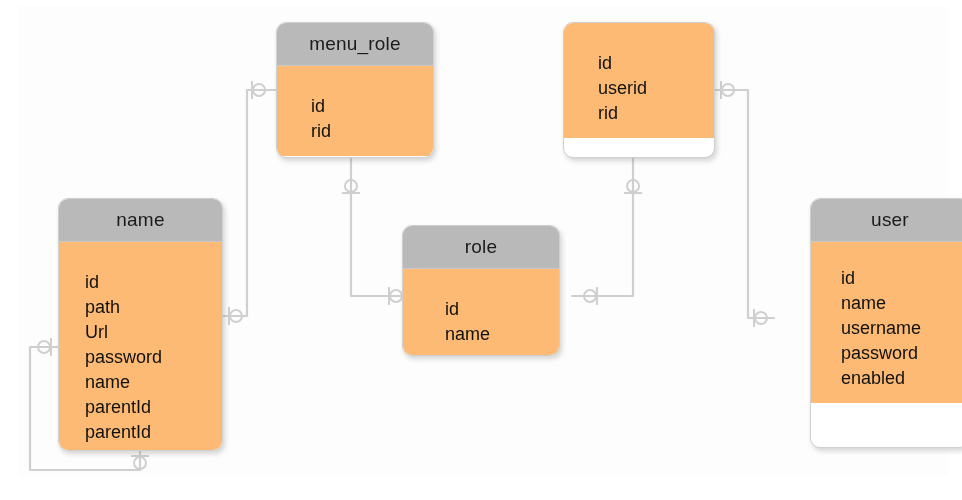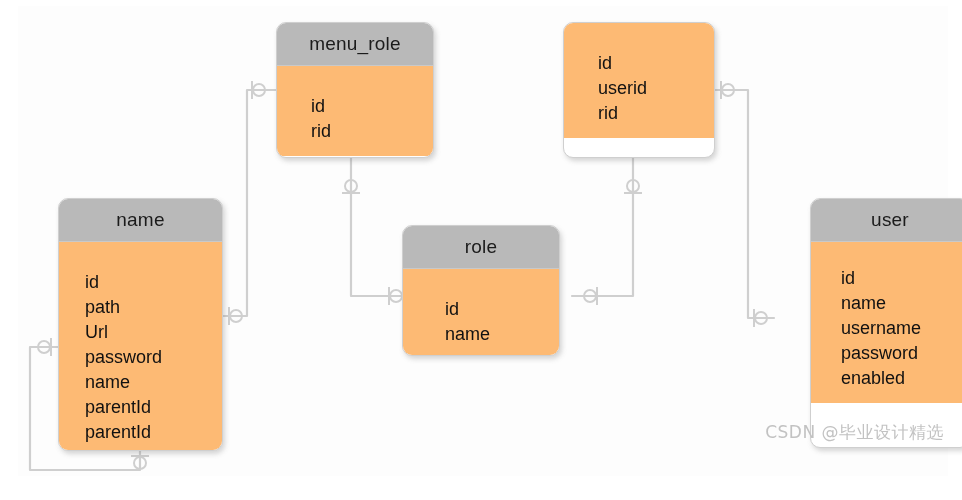--- a/index.html
+++ b/index.html
@@ -162,15 +162,14 @@
     <div class="entity-header">user</div>
     <div class="entity-body" style="padding-left:30px;padding-top:24px;">
       <div class="field">id</div>
       <div class="field">name</div>
       <div class="field">username</div>
       <div class="field">password</div>
       <div class="field">enabled</div>
     </div>
   </div>
 
-  <div class="watermark">CSDN @毕业设计精选</div>
 
 </div>
 
 </body></html>

